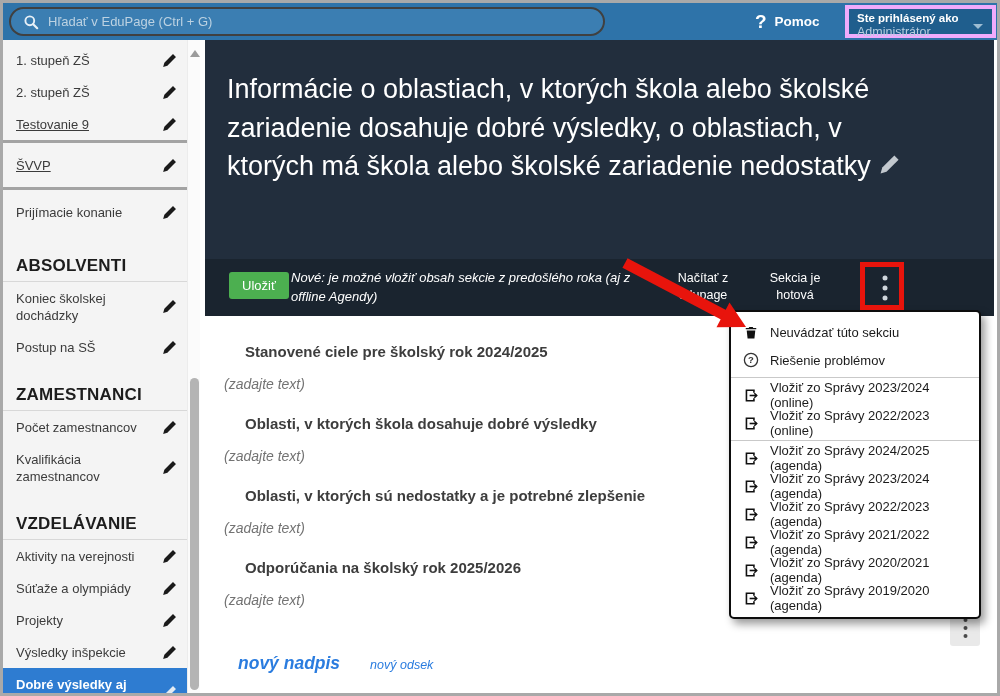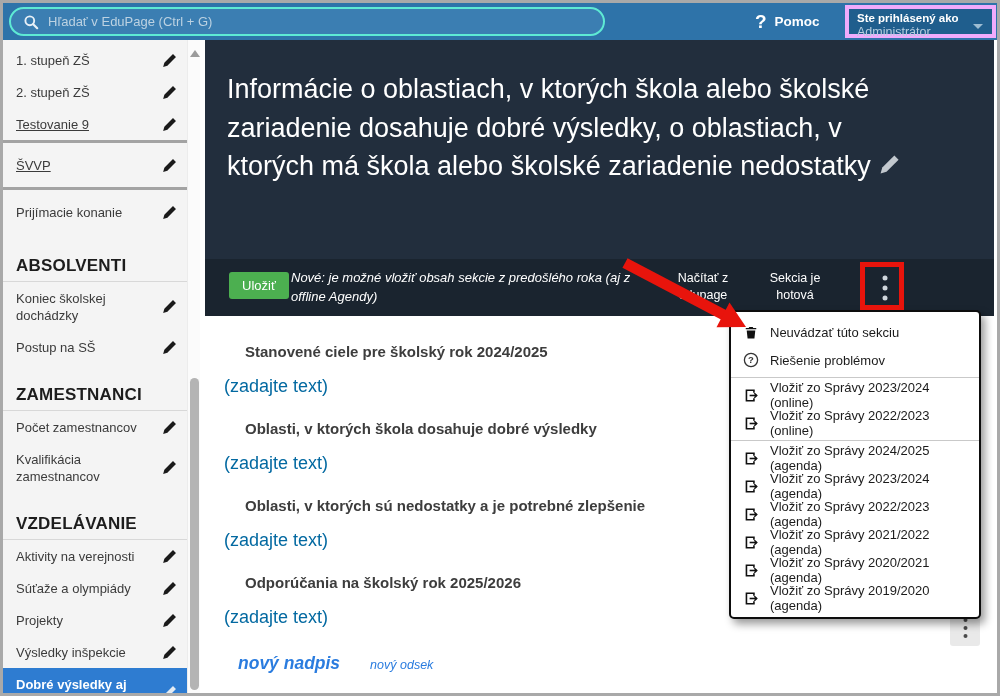--- a/index.html
+++ b/index.html
@@ -10,21 +10,21 @@
   --selected-blue:#2e7cd1;
   --link-blue:#2a7cdf;
   --annotation-red:#e8140c;
 }
 *{margin:0;padding:0;box-sizing:border-box;}
 body{background:#ddd;font-family:"Liberation Sans",sans-serif;}
 .screen{position:relative;width:1000px;height:696px;border:3px solid #a9a9a9;background:#fff;overflow:hidden;font-family:"Liberation Sans",sans-serif;}
 
 
 .topbar{position:absolute;left:0;top:0;width:994px;height:37px;background:var(--topbar-blue);}
-.search{position:absolute;left:6px;top:4px;width:596px;height:29px;background:#3b7eb2;border:2px solid #5eead4;border-radius:16px;display:flex;align-items:center;gap:9px;padding:0 12px;cursor:text;}
+.search{position:absolute;left:6px;top:4px;width:596px;height:29px;background:#3b7eb2;border:2px solid #404040;border-radius:16px;display:flex;align-items:center;gap:9px;padding:0 12px;cursor:text;}
 .search .ph{color:#bcd2e2;font-size:13px;white-space:nowrap;overflow:hidden;}
 .help{position:absolute;left:752px;top:0;height:37px;display:flex;align-items:center;gap:8px;color:#fff;cursor:pointer;}
 .help .qmark{font-size:19px;font-weight:bold;}
 .help .hlabel{font-size:13.5px;font-weight:bold;}
 .acct{position:absolute;left:842px;top:2px;width:151px;height:33px;background:#1f5e8d;border:4px solid #f0abfc;padding:2px 8px;cursor:pointer;}
 .acct-label{color:#fff;font-weight:bold;font-size:11.5px;line-height:14px;}
 .acct-value{color:#b6cddf;font-size:12.5px;line-height:14px;}
 .caret{position:absolute;right:9px;top:15px;width:0;height:0;border:5px solid transparent;border-top-color:#9dbdd3;}
 
 
@@ -53,21 +53,21 @@
 .save-btn{position:absolute;left:24px;top:13px;height:27px;padding:0 13px;background:var(--save-green);color:#fff;border:none;border-radius:3px;font-size:13px;font-family:inherit;cursor:pointer;}
 .note{position:absolute;left:86px;top:9px;width:368px;color:#fff;font-style:italic;font-size:13px;line-height:19px;}
 .tb-link{position:absolute;color:#fff;font-size:12.5px;line-height:17px;text-align:center;cursor:pointer;}
 .tb-load{left:452px;top:11px;width:92px;}
 .tb-done{left:552px;top:11px;width:76px;}
 .tb-kebab{position:absolute;left:668px;top:10px;width:24px;height:38px;display:flex;align-items:center;justify-content:center;color:#cfd6dc;cursor:pointer;}
 .kebab-svg{fill:currentColor;}
 
 .content{position:absolute;left:0;top:276px;width:100%;padding-top:4px;}
 .cs h2{margin:23px 0 16px 40px;font-size:15px;color:#3d3d3d;font-weight:bold;}
-.cs .ph-text{margin:0 0 6px 19px;font-size:18px;color:#0369a1;cursor:text;}
+.cs .ph-text{margin:0 0 6px 19px;font-size:14px;color:#737373;cursor:text;font-style:italic;}
 .footer-links{position:absolute;left:33px;top:613px;display:flex;align-items:baseline;gap:30px;}
 .new-h{font-size:17.5px;font-weight:bold;font-style:italic;color:var(--link-blue);cursor:pointer;}
 .new-p{font-size:12.5px;font-style:italic;color:var(--link-blue);cursor:pointer;}
 .content-kebab{position:absolute;right:14px;top:570px;width:30px;height:36px;background:#e9e9e9;border-radius:3px;display:flex;align-items:center;justify-content:center;color:#4a4a4a;cursor:pointer;}
 
 
 .menu{position:absolute;left:726px;top:307px;width:252px;background:#fff;border:2px solid #0d0d0d;border-radius:5px;box-shadow:4px 5px 9px rgba(0,0,0,.4);padding:6px 0 5px;z-index:50;}
 .menu-row{height:28px;display:flex;align-items:center;gap:11px;padding:0 12px;font-size:13px;color:#1b1b1b;cursor:pointer;}
 .menu-sep{border-top:1px solid #c9c9c9;margin:3px 0;}
 .mi{display:none;width:16px;height:16px;flex:0 0 auto;align-items:center;justify-content:center;}

